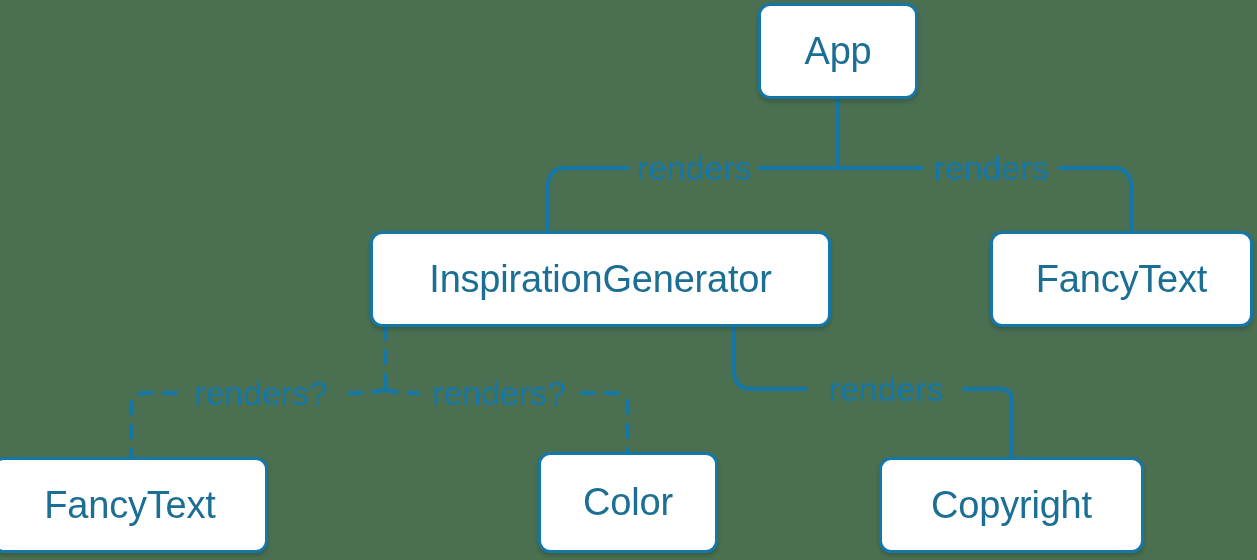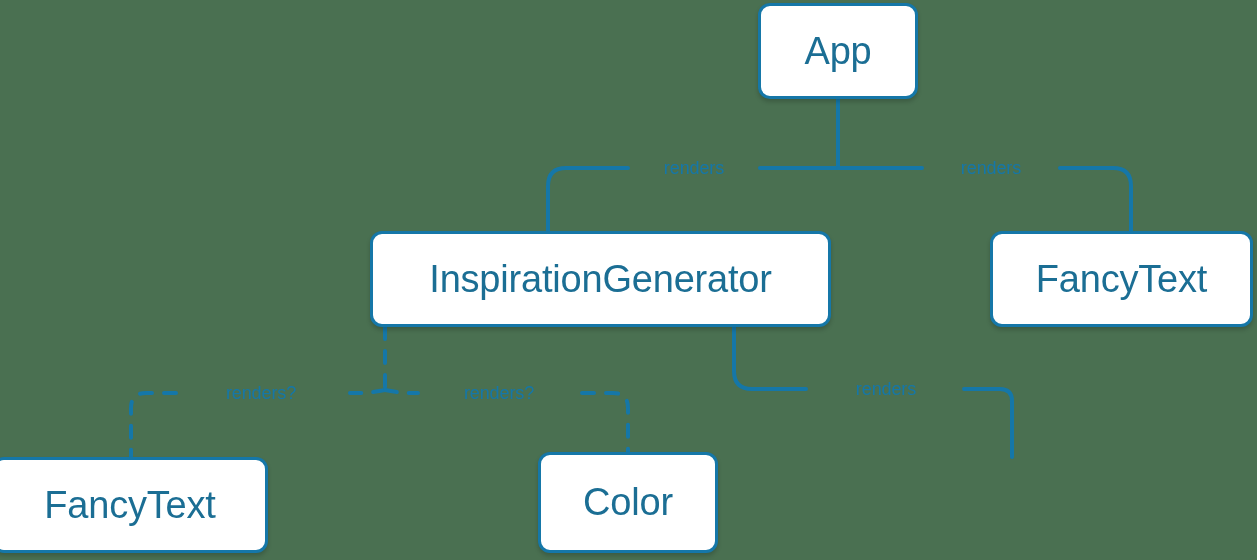--- a/index.html
+++ b/index.html
@@ -40,21 +40,21 @@
   .node-label {
     color: #1B6E94;
     font-size: 38px;
     font-weight: 400;
     letter-spacing: -0.2px;
     white-space: nowrap;
   }
   .edge-label {
     position: absolute;
     color: #1577A8;
-    font-size: 18px;
+    font-size: 34px;
     font-weight: 500;
     white-space: nowrap;
     z-index: 3;
     transform: translate(-50%, -50%);
     letter-spacing: -0.1px;
   }
 </style>
 </head>
 <body>
 
@@ -95,20 +95,23 @@
   </div>
 
   <div class="node-box" style="left:-8px; top:457px; width:276px; height:96px;">
     <span class="node-label">FancyText</span>
   </div>
 
   <div class="node-box" style="left:538px; top:452px; width:180px; height:101px;text-align:right;">
     <span class="node-label">Color</span>
   </div>
 
+  <div class="node-box" style="left:879px; top:457px; width:265px; height:96px;">
+    <span class="node-label">Copyright</span>
+  </div>
 
   <div class="edge-label" style="left:694px; top:168px;">renders</div>
 
   <div class="edge-label" style="left:991px; top:168px;">renders</div>
 
   <div class="edge-label" style="left:261px; top:393px;">renders?</div>
 
   <div class="edge-label" style="left:499px; top:393px;">renders?</div>
 
   <div class="edge-label" style="left:886px; top:389px;">renders</div>

